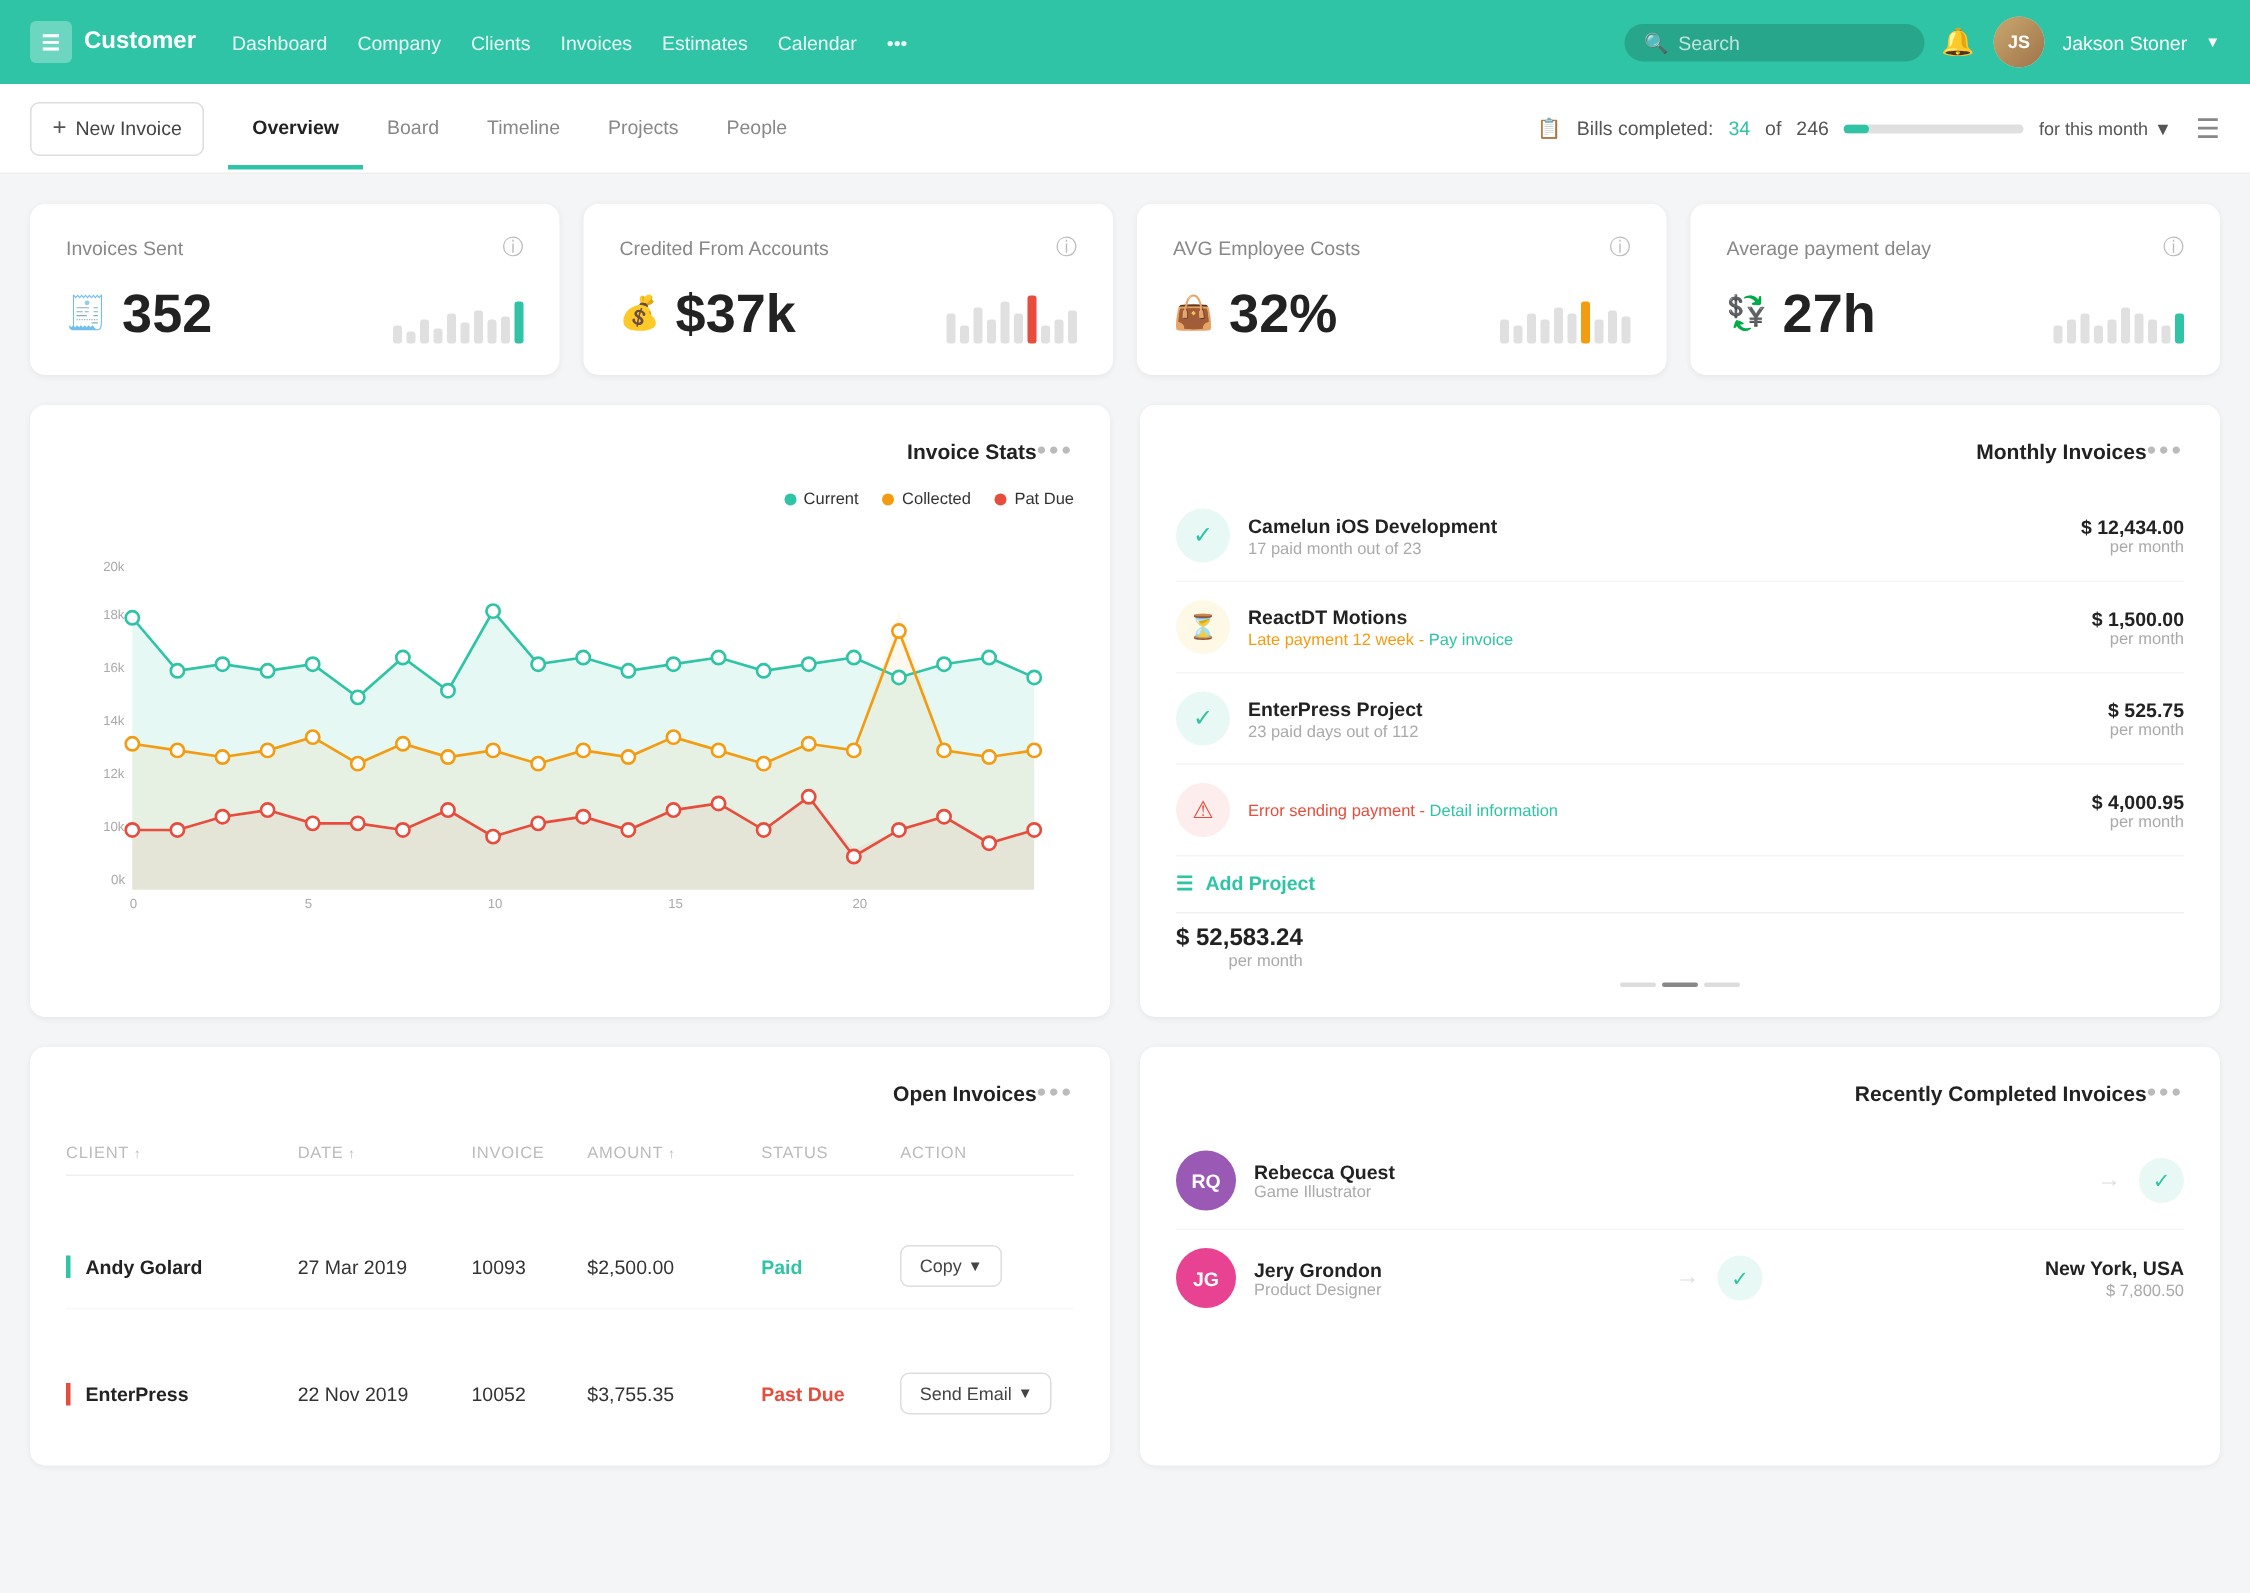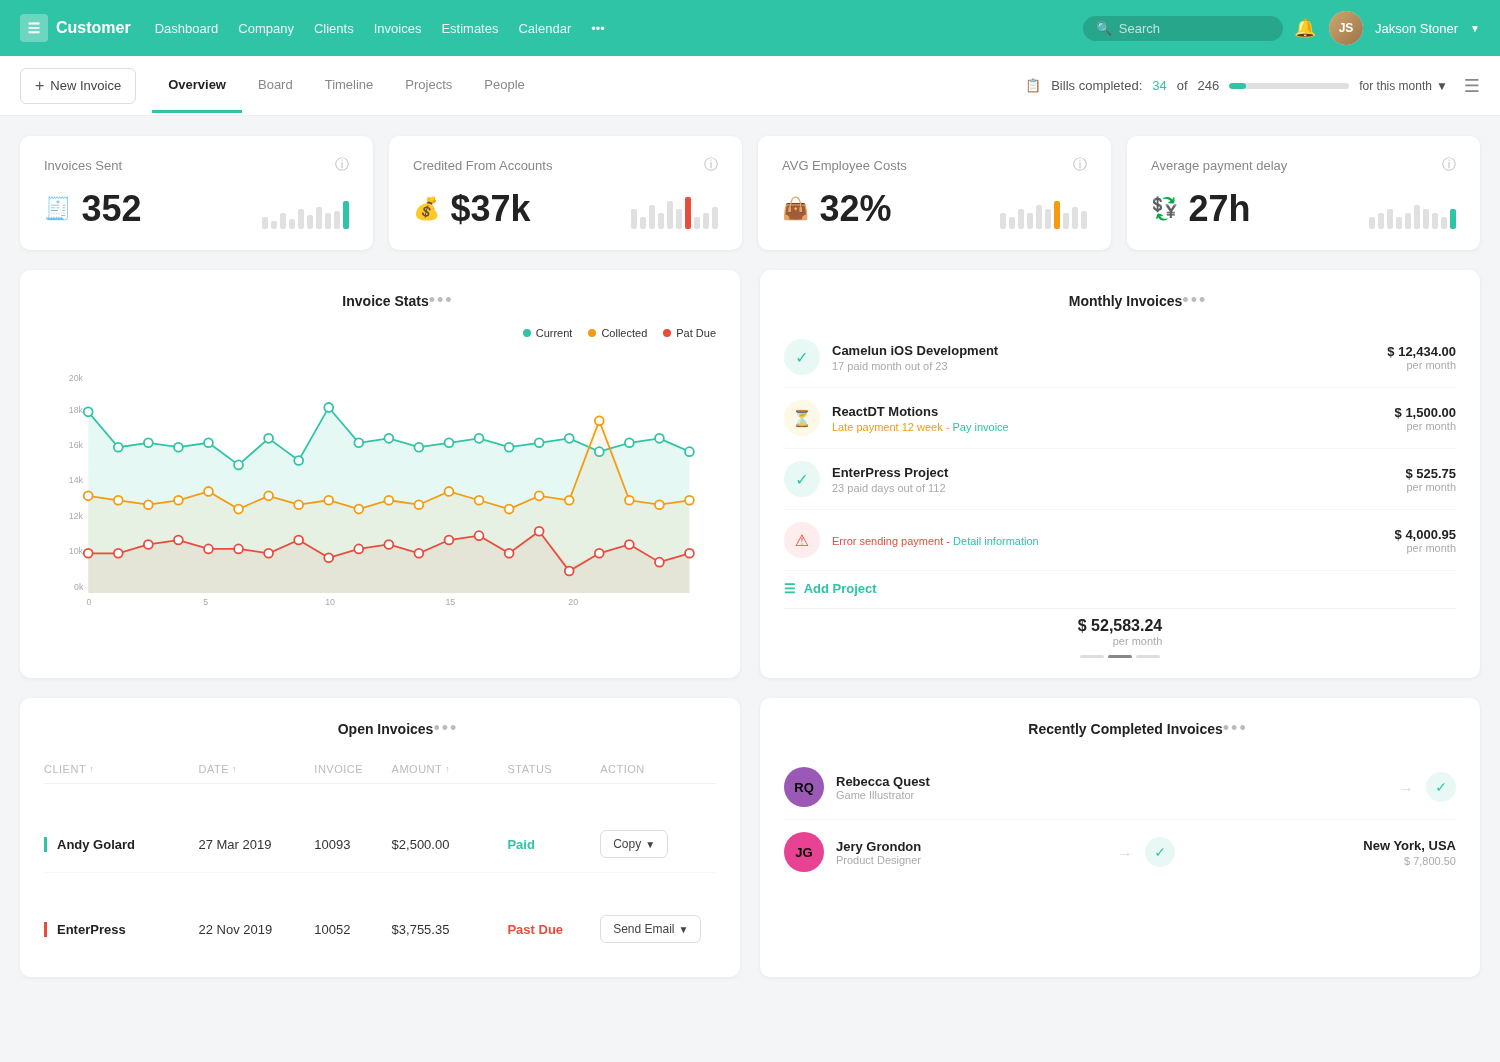--- a/index.html
+++ b/index.html
@@ -48,21 +48,21 @@
     .mini-bar.highlight-green { background: #2ec4a5; }
     .mini-bar.highlight-red { background: #e74c3c; }
     .mini-bar.highlight-orange { background: #f39c12; }
     .mini-bar.highlight-blue { background: #2ec4a5; }
 
     
     .middle-section { display: grid; grid-template-columns: 1fr 1fr; gap: 20px; }
 
     
     .chart-card { background: #fff; border-radius: 10px; padding: 20px 24px; box-shadow: 0 1px 4px rgba(0,0,0,0.06); }
-    .card-header { display: flex; justify-content: center; align-items: center; margin-bottom: 16px; margin-left: 36px; }
+    .card-header { display: flex; justify-content: flex-end; align-items: center; margin-bottom: 16px; margin-left: 36px; }
     .card-title { font-size: 14px; font-weight: 700; color: #222; }
     .dots-menu { color: #bbb; cursor: pointer; font-size: 18px; letter-spacing: 2px; }
     .chart-legend { display: flex; gap: 16px; justify-content: flex-end; margin-bottom: 8px; font-size: 11px; }
     .legend-item { display: flex; align-items: center; gap: 5px; }
     .legend-dot { width: 8px; height: 8px; border-radius: 50%; }
     .legend-dot.green { background: #2ec4a5; }
     .legend-dot.orange { background: #f39c12; }
     .legend-dot.red { background: #e74c3c; }
     .chart-container { position: relative; height: 280px; }
     svg.chart { width: 100%; height: 100%; }
@@ -78,21 +78,21 @@
     .invoice-details { flex: 1; }
     .invoice-name { font-size: 13px; font-weight: 600; color: #222; }
     .invoice-sub { font-size: 11px; color: #aaa; margin-top: 2px; }
     .invoice-sub.orange { color: #f39c12; }
     .invoice-sub.red { color: #e74c3c; }
     .invoice-sub span.link { color: #2ec4a5; cursor: pointer; }
     .invoice-amount { text-align: right; }
     .invoice-price { font-size: 13px; font-weight: 700; color: #222; }
     .invoice-period { font-size: 11px; color: #aaa; }
     .add-project { display: flex; align-items: center; gap: 8px; color: #2ec4a5; font-size: 13px; font-weight: 600; cursor: pointer; padding: 10px 0 4px; }
-    .total-row { display: flex; justify-content: center; margin-top: 8px; padding-top: 8px; border-top: 1px solid #f0f0f0; }
+    .total-row { display: flex; justify-content: flex-start; margin-top: 8px; padding-top: 8px; border-top: 1px solid #f0f0f0; }
     .total-amount { text-align: right; }
     .total-price { font-size: 16px; font-weight: 700; color: #222; }
     .total-period { font-size: 11px; color: #aaa; }
     .scroll-indicator { display: flex; justify-content: center; margin-top: 8px; gap: 4px; }
     .scroll-dot { width: 24px; height: 3px; background: #ddd; border-radius: 2px; }
     .scroll-dot.active { background: #888; }
 
     
     .bottom-section { display: grid; grid-template-columns: 1fr 1fr; gap: 20px; }
 
@@ -109,21 +109,21 @@
     .td.client-name { font-weight: 600; color: #222; }
     .td.status-paid { color: #2ec4a5; font-weight: 600; }
     .td.status-past-due { color: #e74c3c; font-weight: 600; }
     .action-btn { background: #fff; border: 1px solid #ddd; border-radius: 6px; padding: 6px 12px; font-size: 12px; cursor: pointer; display: flex; align-items: center; gap: 4px; color: #444; }
     .action-btn .chevron { font-size: 10px; }
 
     
     .completed-card { background: #fff; border-radius: 10px; padding: 20px 24px; box-shadow: 0 1px 4px rgba(0,0,0,0.06); }
     .completed-item { display: flex; align-items: center; gap: 12px; padding: 12px 0; border-bottom: 1px solid #f5f5f5; }
     .completed-item:last-child { border-bottom: none; }
-    .avatar-badge { width: 40px; height: 40px; border-radius: 50%; display: flex; align-items: center; justify-content: center; font-size: 13px; font-weight: 700; color: #000000; flex-shrink: 0; }
+    .avatar-badge { width: 40px; height: 40px; border-radius: 50%; display: flex; align-items: center; justify-content: center; font-size: 13px; font-weight: 700; color: #ffffff; flex-shrink: 0; }
     .avatar-badge.purple { background: #9b59b6; }
     .avatar-badge.pink { background: #e84393; }
     .arrow-right { color: #ddd; font-size: 16px; flex-shrink: 0; }
     .check-circle { width: 30px; height: 30px; border-radius: 50%; background: #e8f8f5; display: flex; align-items: center; justify-content: center; color: #2ec4a5; font-size: 14px; flex-shrink: 0; }
     .person-details { flex: 1; }
     .person-name { font-size: 13px; font-weight: 600; color: #222; }
     .person-role { font-size: 11px; color: #aaa; }
     .location-details { text-align: right; flex: 1; }
     .location-name { font-size: 13px; font-weight: 600; color: #222; }
     .location-amount { font-size: 11px; color: #aaa; margin-top: 2px; }

